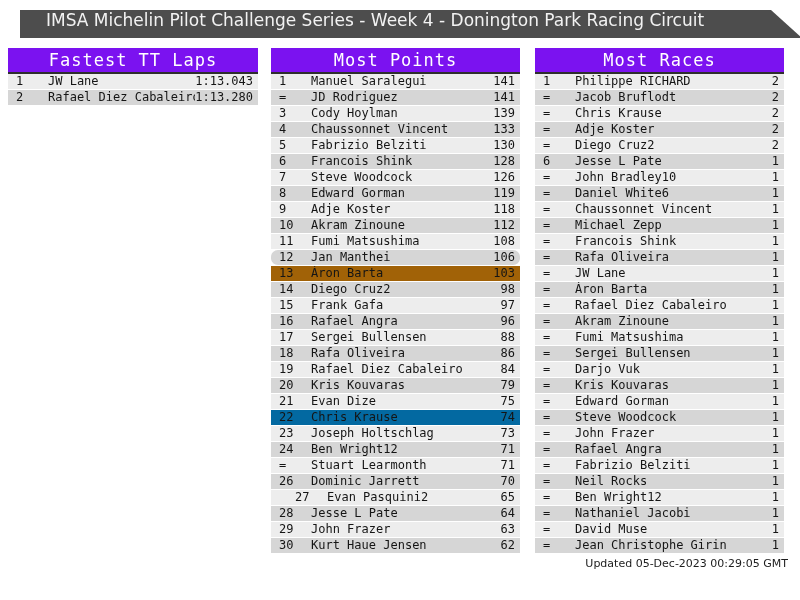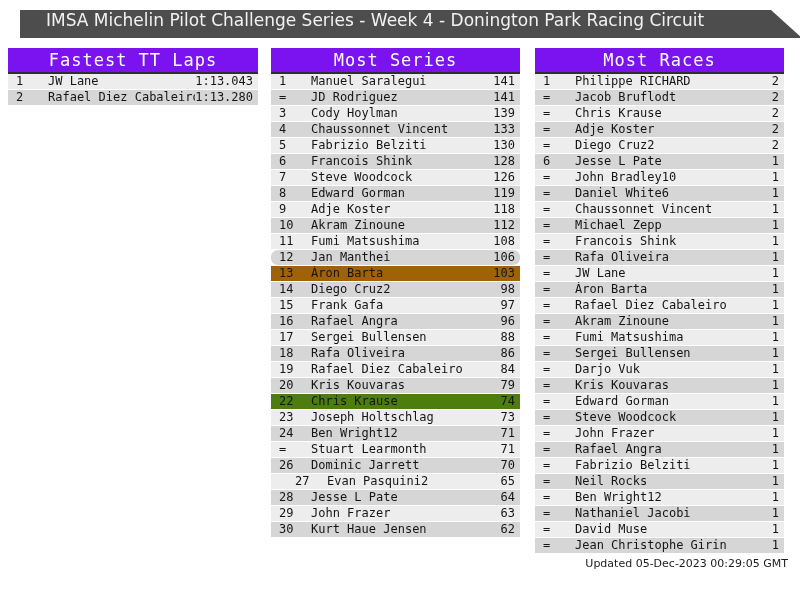--- a/index.html
+++ b/index.html
@@ -80,21 +80,21 @@
       </div>
       <div class="row even" style="background: rgb(214, 214, 214);">
         <span class="cell-rank">2</span>
         <span class="cell-name">Rafael Diez Cabaleiro</span>
         <span class="cell-value">1:13.280</span>
       </div>
     </div>
 </section>
 
 <section class="panel" id="panel-points">
-  <div class="panel-header" style="background: rgb(123, 18, 240);">Most Series</div>
+  <div class="panel-header" style="background: rgb(123, 18, 240);">Most Points</div>
   <div class="rows">
       <div class="row odd" style="background: rgb(237, 237, 237);">
         <span class="cell-rank">1</span>
         <span class="cell-name">Manuel Saralegui</span>
         <span class="cell-value">141</span>
       </div>
       <div class="row even" style="background: rgb(214, 214, 214);">
         <span class="cell-rank">=</span>
         <span class="cell-name">JD Rodriguez</span>
         <span class="cell-value">141</span>
@@ -182,21 +182,26 @@
       <div class="row odd" style="background: rgb(237, 237, 237);">
         <span class="cell-rank">19</span>
         <span class="cell-name">Rafael Diez Cabaleiro</span>
         <span class="cell-value">84</span>
       </div>
       <div class="row even" style="background: rgb(214, 214, 214);">
         <span class="cell-rank">20</span>
         <span class="cell-name">Kris Kouvaras</span>
         <span class="cell-value">79</span>
       </div>
-      <div class="row even" style="background: #4d7c0f;">
+      <div class="row odd" style="background: rgb(237, 237, 237);">
+        <span class="cell-rank">21</span>
+        <span class="cell-name">Evan Dize</span>
+        <span class="cell-value">75</span>
+      </div>
+      <div class="row even" style="background: #0369a1;">
         <span class="cell-rank">22</span>
         <span class="cell-name">Chris Krause</span>
         <span class="cell-value">74</span>
       </div>
       <div class="row odd" style="background: rgb(237, 237, 237);">
         <span class="cell-rank">23</span>
         <span class="cell-name">Joseph Holtschlag</span>
         <span class="cell-value">73</span>
       </div>
       <div class="row even" style="background: rgb(214, 214, 214);">

